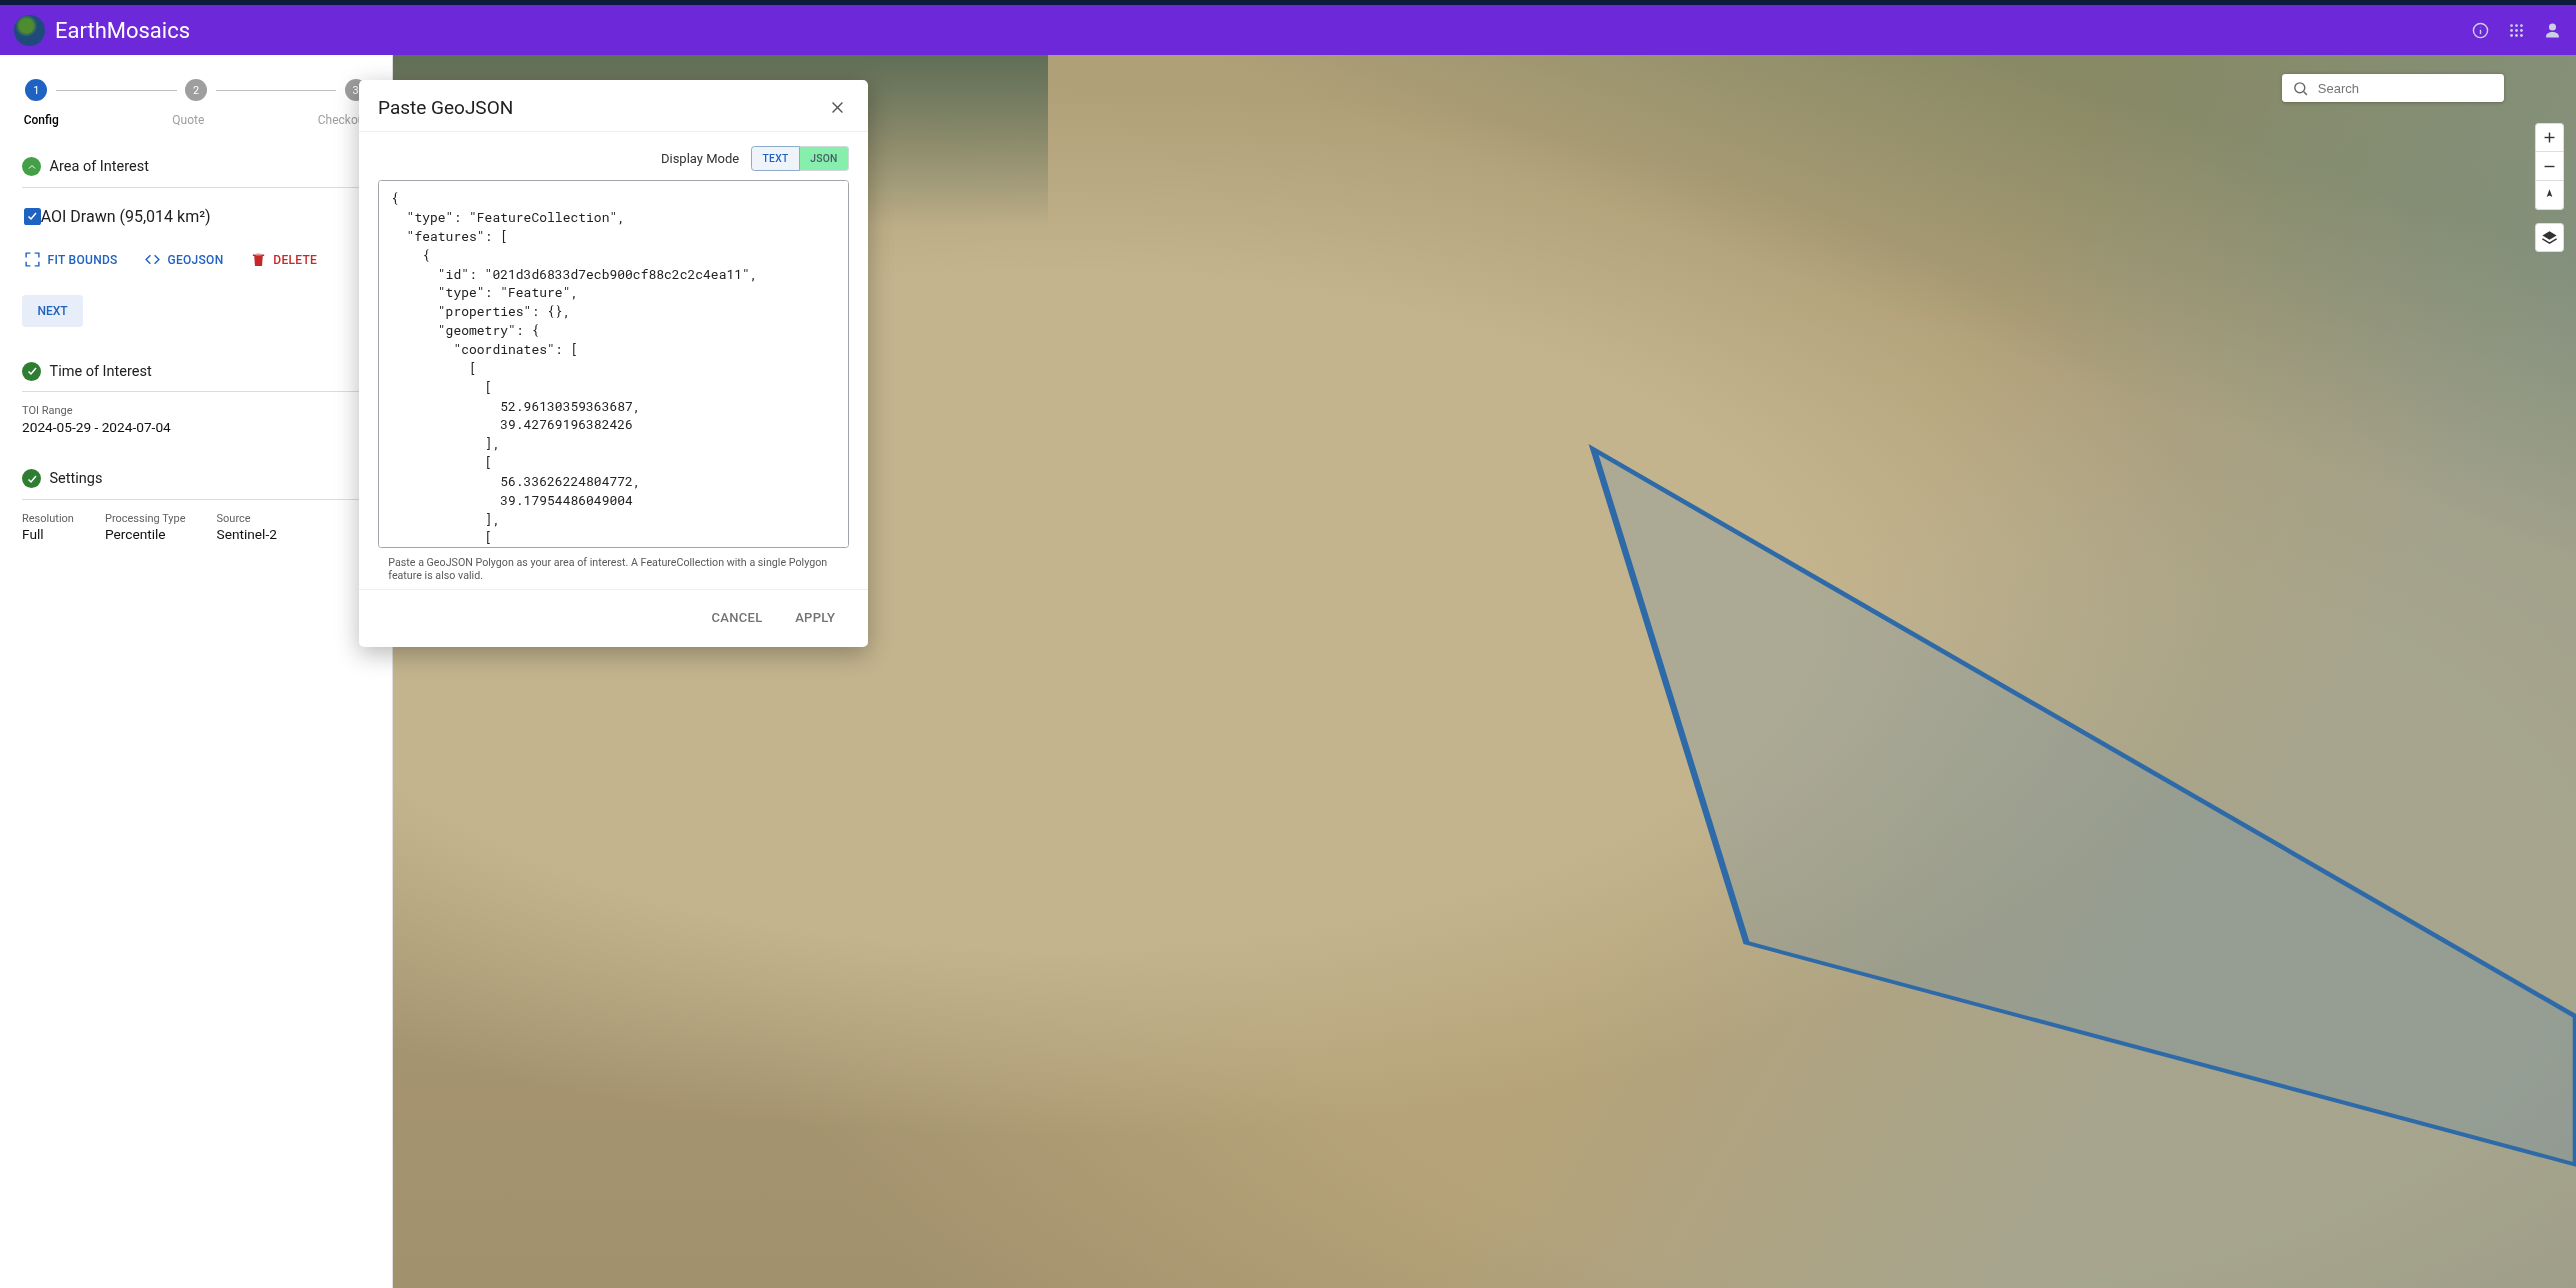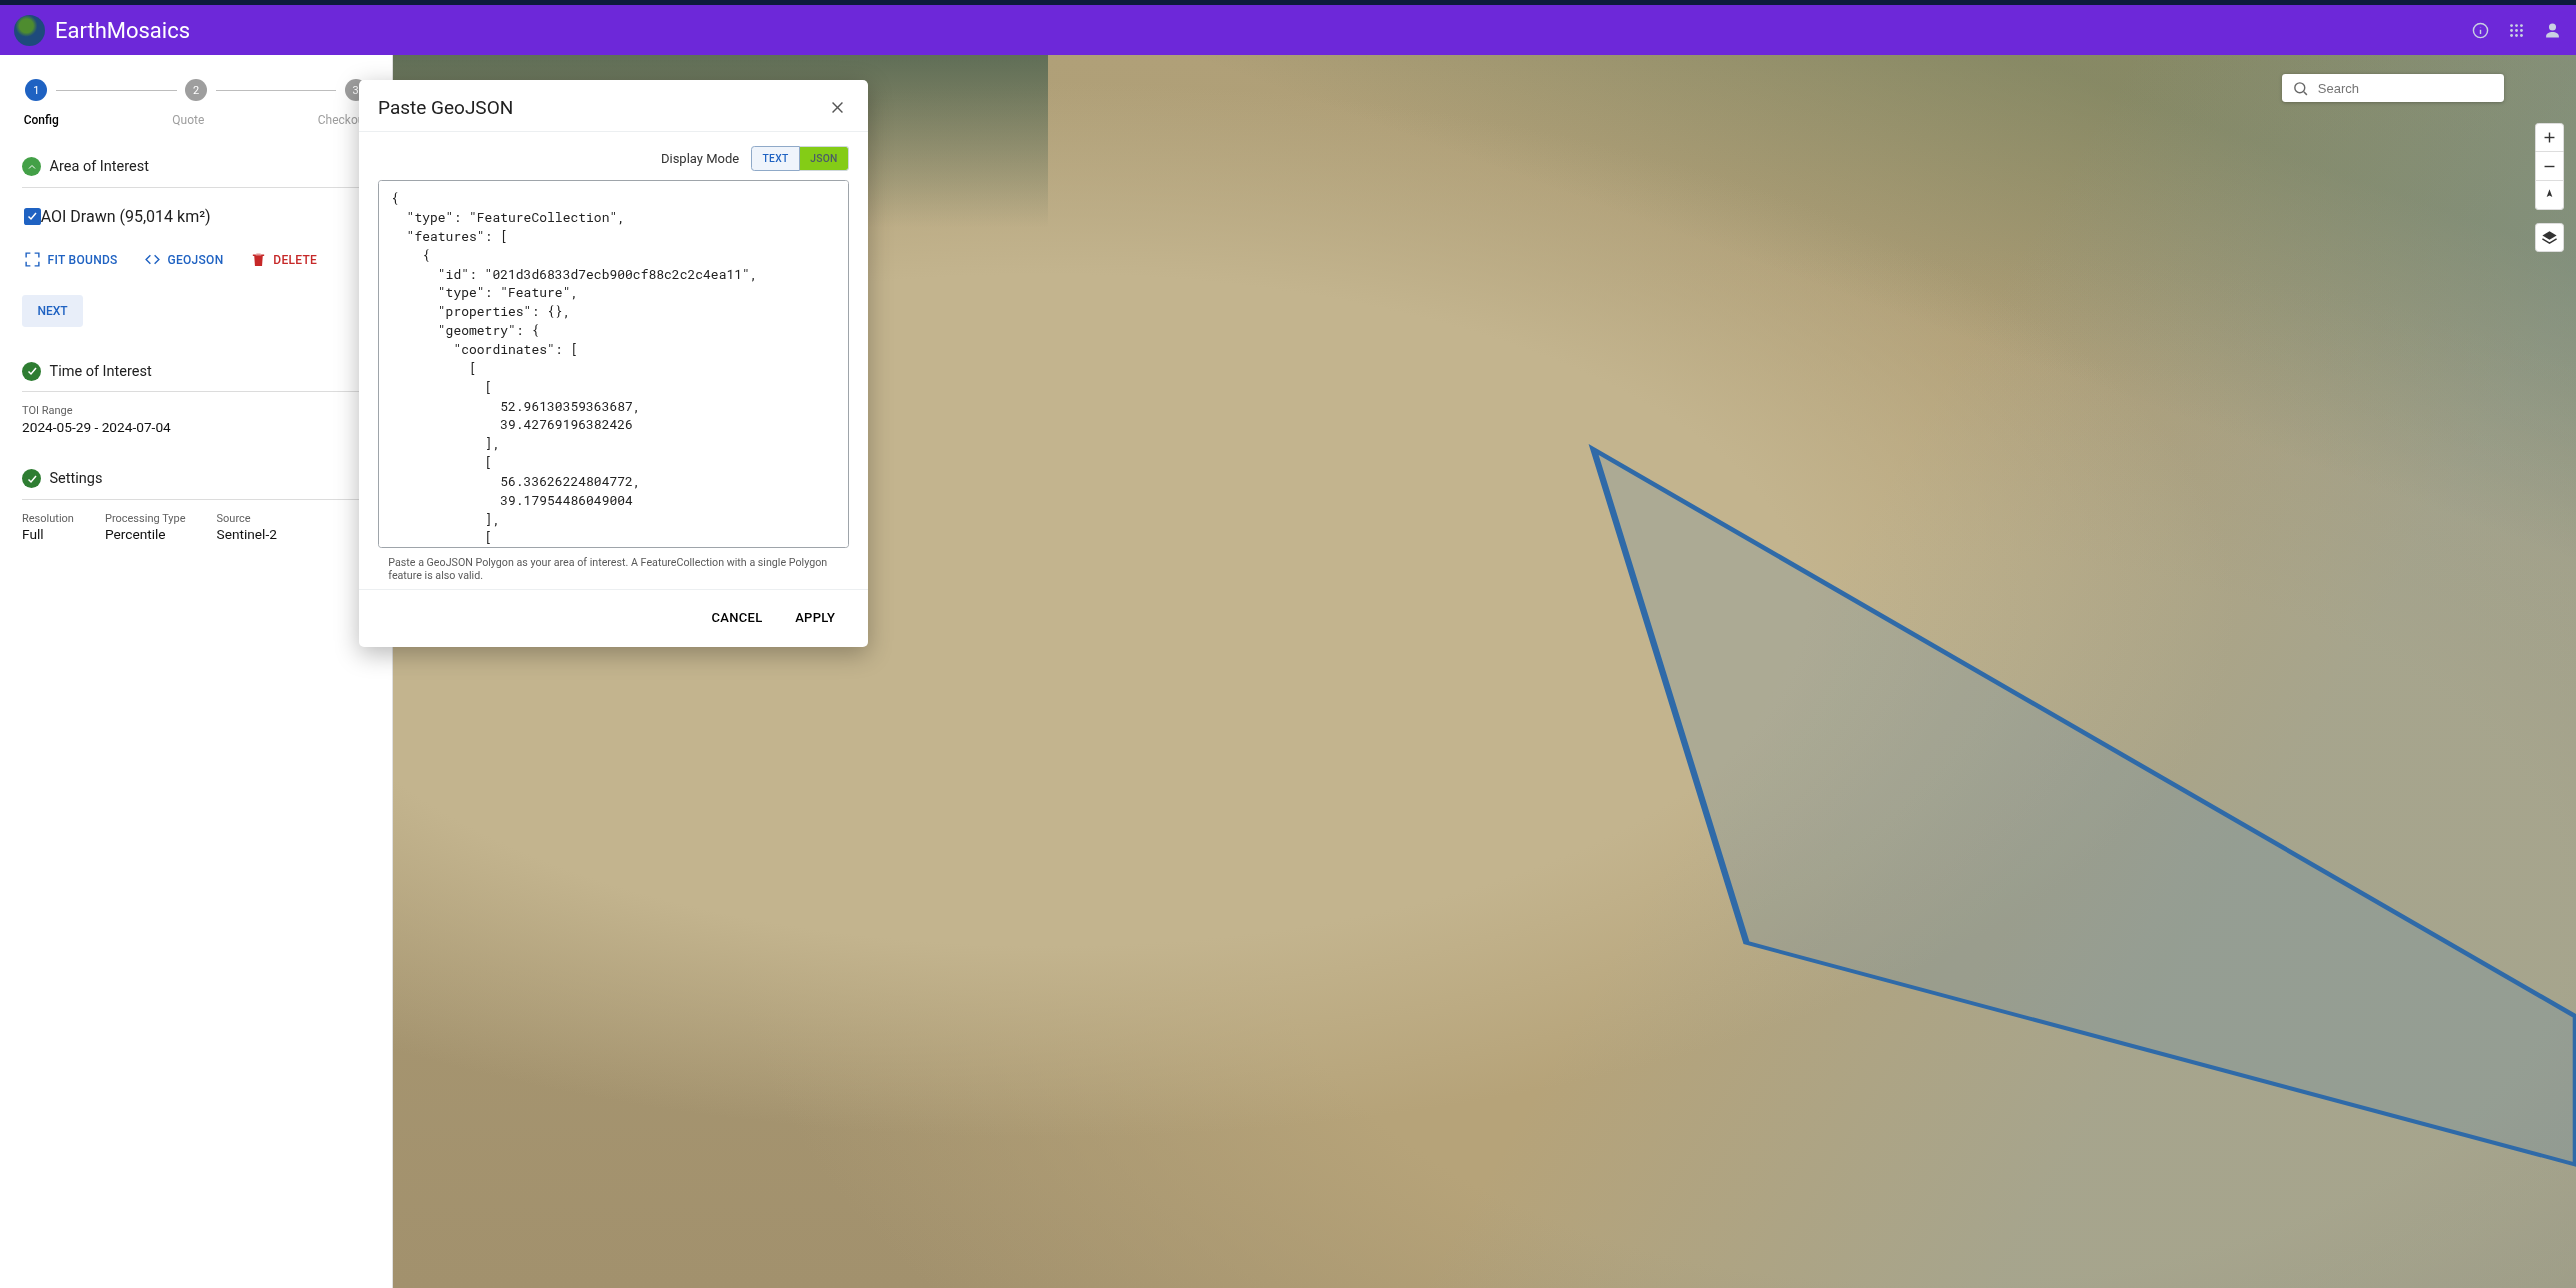--- a/index.html
+++ b/index.html
@@ -156,21 +156,21 @@
     border-bottom:0.9px solid #eceff1;
   }
   .modal-title{ font-size:19px; color:#212121;}
   .modal-close{ width:24px;height:24px;color:#555;font-size:19px;display:flex;align-items:center;justify-content:center;cursor:pointer;}
 
   .modal-body{ padding: 13.7px 19px 5.1px 19px; }
   .mode-row{ display:flex; justify-content:flex-end; align-items:center; gap:12px; margin-bottom:8.5px;}
   .mode-label{ font-size:13px; color:#333;}
   .seg { display:flex; }
   .seg button{
-    border:0.9px solid #cfd8dc; background:#84cc16; color:#4b5b68;
+    border:0.9px solid #cfd8dc; background:#86efac; color:#4b5b68;
     font-size:10.3px; font-weight:500; padding:5.1px 10.3px; cursor:pointer;
     letter-spacing:0.3px; font-family:inherit;
   }
   .seg button:first-child{border-radius:3.4px 0 0 3.4px;}
   .seg button:last-child {border-radius:0 3.4px 3.4px 0; border-left:none;}
   .seg button.active{
     color:#1f62c2;
     border-color:#8fa9c8;
     background:#eff4fb;
   }
@@ -186,21 +186,21 @@
     resize:none;
   }
   .helper{ font-size:10.7px; color:#5a5a5a; padding: 5.1px 10.3px 1.7px 10.3px;}
 
   .modal-foot{
     display:flex;justify-content:flex-end;gap:19px;
     padding: 15.4px 26px 17px 19px;
     border-top:0.9px solid #eceff1;
   }
   .flat-btn{
-    color:#000000; font-weight:500; font-size:13px; letter-spacing:0.3px;
+    color:#737373; font-weight:500; font-size:13px; letter-spacing:0.3px;
     background:none;border:none;cursor:pointer; font-family:inherit;
     padding:5.1px 6.8px;
   }
 
   
   svg.ic{width:17px;height:17px;fill:none;stroke:currentColor;stroke-width:2;flex:none;}
   svg.icf{width:17px;height:17px;fill:currentColor;flex:none;}
   .gap30{height:26px;}
 </style>
 </head>

